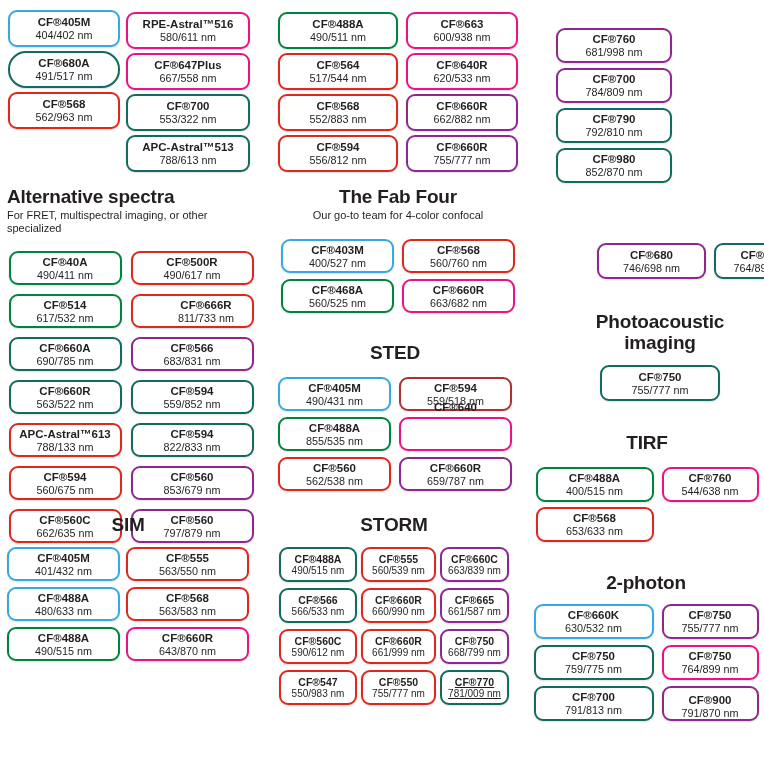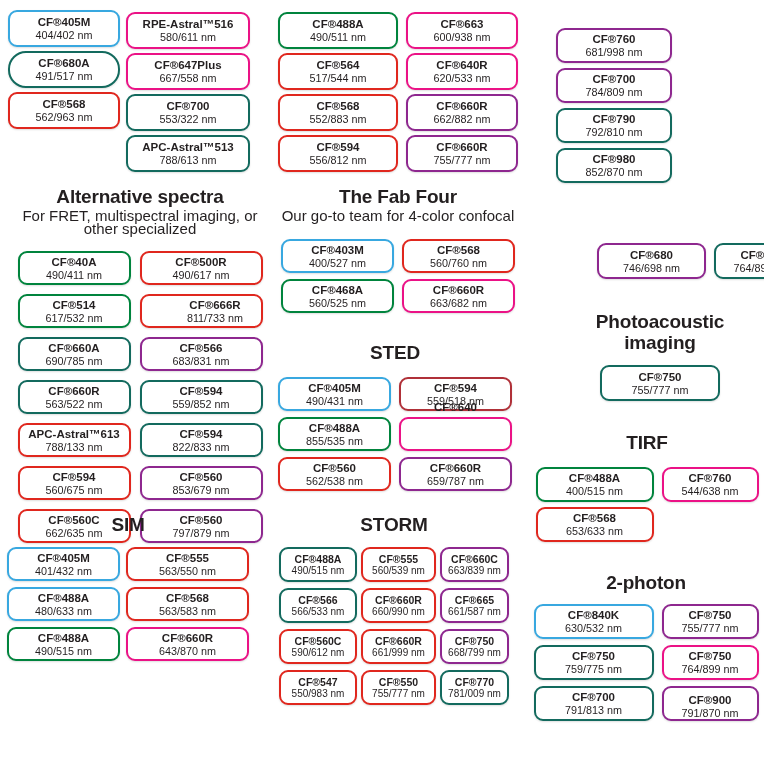--- a/index.html
+++ b/index.html
@@ -1,20 +1,20 @@
 <!DOCTYPE html>
 <html><head>
 <meta charset="utf-8">
 <style>
   html,body{margin:0;padding:0;background:#fff;}
   body{font-family:"Liberation Sans",sans-serif;color:#231f20;}
   .canvas{position:relative;width:764px;height:764px;background:#ffffff;overflow:hidden;}
   .group{position:absolute;}
   .title{font-size:19px;line-height:21px;font-weight:bold;margin:0;letter-spacing:-0.2px;}
-  .subtitle{font-size:15px;line-height:13px;margin:2px 0 0;}
+  .subtitle{font-size:11px;line-height:13px;margin:2px 0 0;}
   .pills{display:grid;}
   .pill{background:#fff;border:2px solid #555;border-radius:9px;display:flex;flex-direction:column;
         align-items:center;justify-content:center;box-shadow:0 1px 2px rgba(0,0,0,.13);}
   .pill-name{font-weight:bold;font-size:11.5px;line-height:13px;white-space:nowrap;}
   .pill-value{font-size:10.8px;line-height:12px;white-space:nowrap;}
 
   #g-top-a{left:8px;top:10px;}
   #g-top-a .pills{grid-template-columns:112px;row-gap:4px;}
   #g-top-a .pill{height:33px;}
 
@@ -27,21 +27,21 @@
   #g-top-c .pill{height:33px;}
 
   #g-top-d{left:406px;top:12px;}
   #g-top-d .pills{grid-template-columns:112px;row-gap:4px;}
   #g-top-d .pill{height:33px;}
 
   #g-top-e{left:556px;top:28px;}
   #g-top-e .pills{grid-template-columns:116px;row-gap:5px;}
   #g-top-e .pill{height:31px;}
 
-  #g-alt{left:16px;top:186px;width:248px;text-align:center;}
+  #g-alt{left:7px;top:186px;width:248px;text-align:left;}
   #g-alt .pills{margin-top:16px;grid-template-columns:113px 123px;column-gap:6px;row-gap:6px;justify-content:center;gap:9px;}
   #g-alt .pill{height:30px;}
 
   #g-fab{left:278px;top:186px;width:240px;text-align:center;}
   #g-fab .pills{margin-top:17px;grid-template-columns:113px 113px;column-gap:8px;row-gap:6px;justify-content:center;}
   #g-fab .pill{height:30px;}
 
   #g-sted{left:278px;top:342px;width:234px;text-align:center;}
   #g-sted .pills{margin-top:14px;grid-template-columns:113px 113px;column-gap:8px;row-gap:6px;justify-content:center;}
   #g-sted .pill{height:30px;}
@@ -406,32 +406,32 @@
           <div class="pill-value">668/799 nm</div>
         </div>
         <div class="pill" style="border-color: rgb(224, 39, 30);">
           <div class="pill-name">CF®547</div>
           <div class="pill-value">550/983 nm</div>
         </div>
         <div class="pill" style="border-color: rgb(224, 39, 30);">
           <div class="pill-name">CF®550</div>
           <div class="pill-value">755/777 nm</div>
         </div>
-        <div class="pill" style="border-color: rgb(19, 106, 94);">
+        <div class="pill" style="border-color: rgb(19, 106, 94); text-decoration: underline;">
           <div class="pill-name">CF®770</div>
           <div class="pill-value">781/009 nm</div>
         </div>
       </div>
   </section>
 
   <section class="group" id="g-twophoton">
     <h2 class="title">2-photon</h2>
     <div class="pills">
         <div class="pill" style="border-color: rgb(56, 168, 224);">
-          <div class="pill-name">CF®840K</div>
+          <div class="pill-name">CF®660K</div>
           <div class="pill-value">630/532 nm</div>
         </div>
         <div class="pill" style="border-color: rgb(142, 39, 143);">
           <div class="pill-name">CF®750</div>
           <div class="pill-value">755/777 nm</div>
         </div>
         <div class="pill" style="border-color: rgb(19, 106, 94);">
           <div class="pill-name">CF®750</div>
           <div class="pill-value">759/775 nm</div>
         </div>

